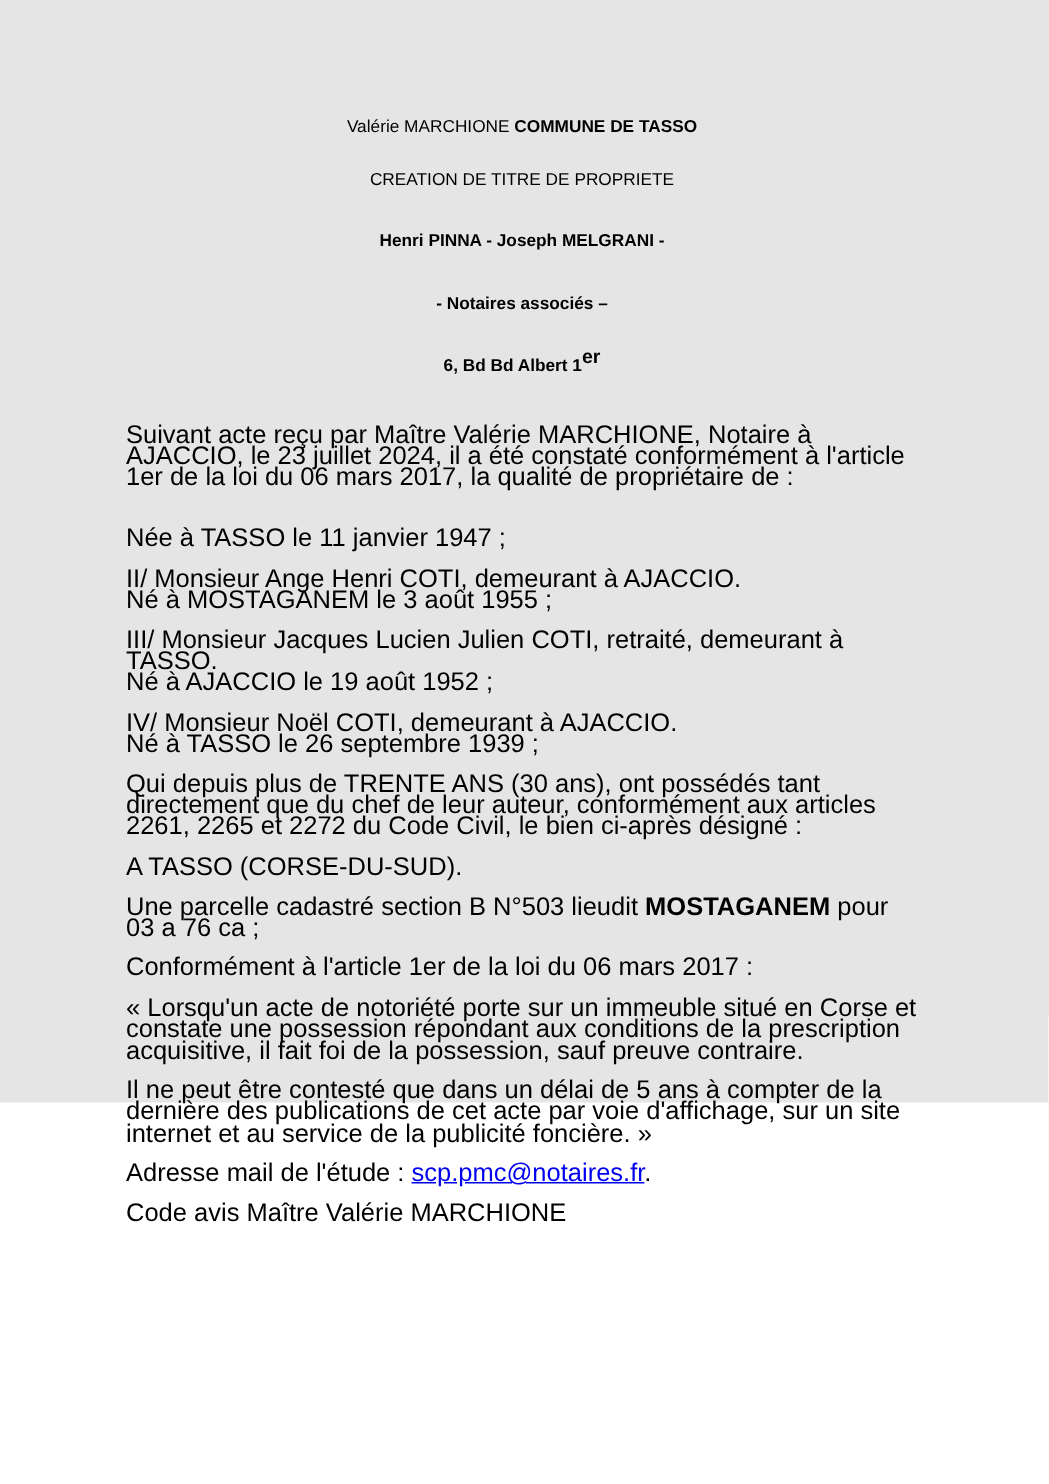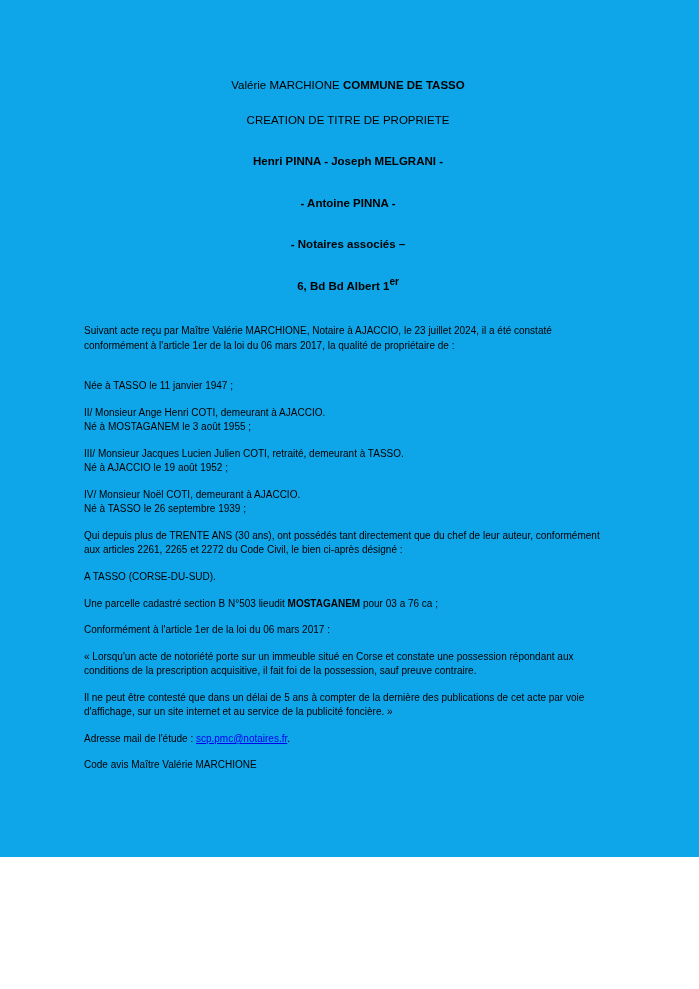--- a/index.html
+++ b/index.html
@@ -10,22 +10,22 @@
   body {
     width: 699px;
     height: 989px;
     font-family: "Liberation Sans", sans-serif;
     color: #000000;
     -webkit-font-smoothing: antialiased;
   }
   .page {
     position: relative;
     width: 699px;
-    height: 857px;
-    background: #0ea5e9;
+    height: 735px;
+    background: #e5e5e5;
     box-sizing: border-box;
   }
   .content {
     position: absolute;
     left: 84px;
     top: 0;
     width: 528px;
   }
   
   .header {
@@ -43,28 +43,28 @@
     font-weight: normal;
     line-height: 14px;
   }
   .notary-block {
     margin-top: 22px;
     font-weight: bold;
     line-height: 13.6px;
   }
   .notary-block div { white-space: nowrap; margin-top: 28px; }
   .notary-block sup {
-    font-size: 10px;
+    font-size: 13px;
     vertical-align: super;
     line-height: 0;
   }
   
   .body {
     margin-top: 31px;
-    font-size: 10px;
+    font-size: 17px;
     line-height: 14.2px;
     text-align: left;
   }
   .para {
     margin: 0 0 12.5px 0;
   }
   .para:last-child { margin-bottom: 0; }
   .para .bold { font-weight: bold; }
   .maillink {
     color: #0000ee;
@@ -80,21 +80,20 @@
     <div class="header">
 
       <div class="hdr-line-1">
         <span class="regular">Valérie MARCHIONE </span><span class="bold">COMMUNE DE TASSO</span>
       </div>
 
       <div class="hdr-title">CREATION DE TITRE DE PROPRIETE</div>
 
       <div class="notary-block">
         <div>Henri PINNA - Joseph MELGRANI -</div>
-        <div>- Antoine PINNA -</div>
         <div>- Notaires associés –</div>
         <div><span>6, Bd Bd Albert 1</span><sup>er</sup></div>
       </div>
 
     </div>
 
     <div class="body">
 
       <p class="para">Suivant acte reçu par Maître Valérie MARCHIONE, Notaire à AJACCIO, le 23 juillet 2024, il a été constaté conformément à l'article 1er de la loi du 06 mars 2017, la qualité de propriétaire de :</p>
 

